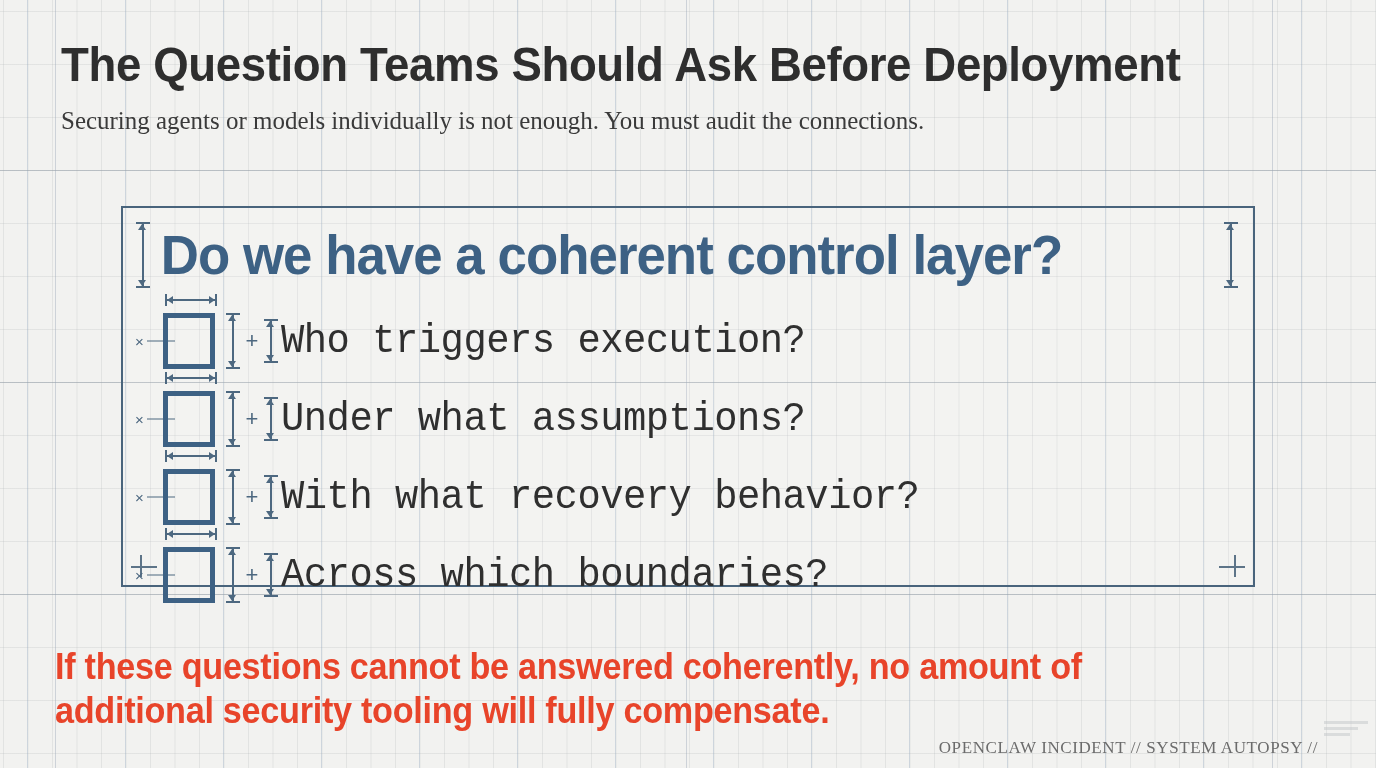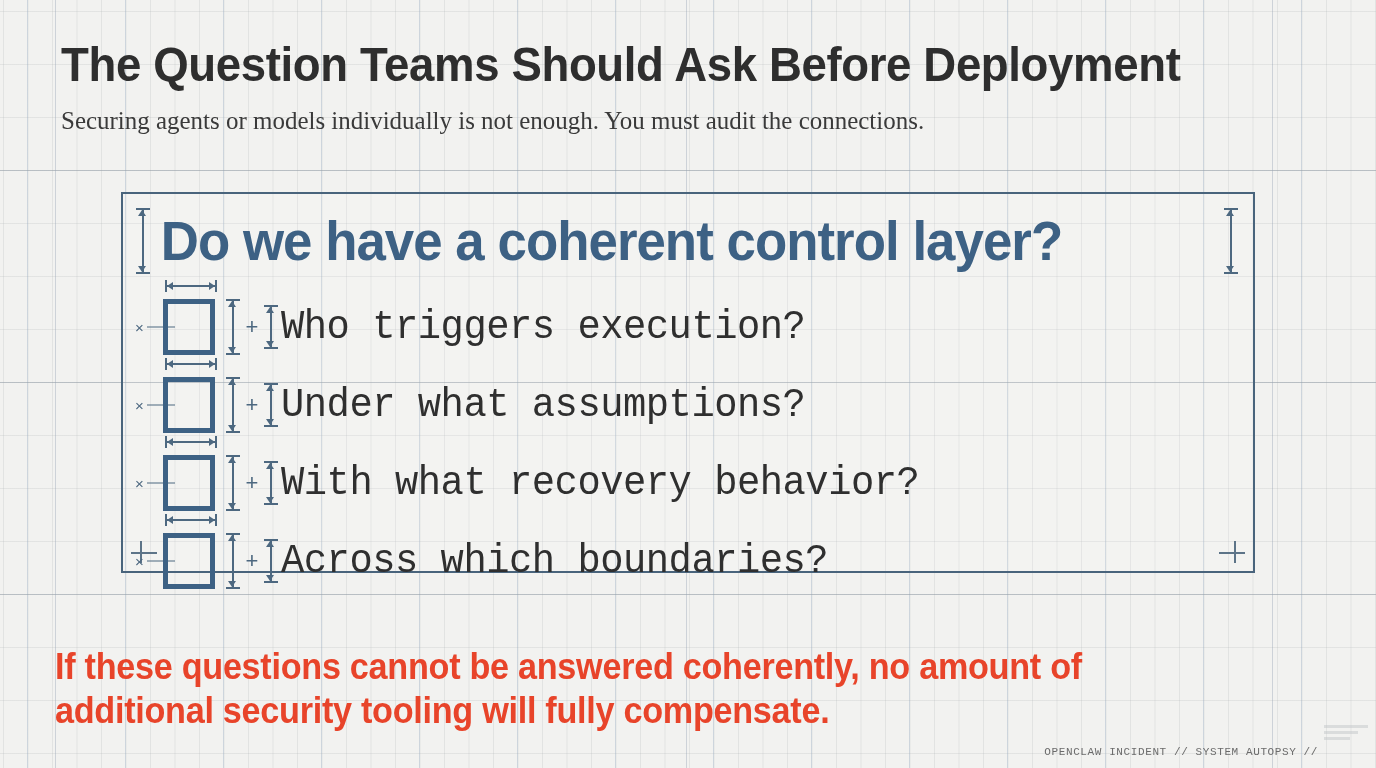--- a/index.html
+++ b/index.html
@@ -45,21 +45,21 @@
   .subtitle {
     font-family:"Liberation Serif", serif;
     font-size:26px; color:#3a3a3a; margin-top:14px;
     white-space:nowrap;
     transform:scaleX(0.96); transform-origin:left center;
   }
 
   
   .panel {
     position:absolute;
-    left:121px; top:192px; width:1134px; height:381px;
+    left:121px; top:206px; width:1134px; height:381px;
     border:2px solid #49647c;
     background:rgba(255,255,255,0.10);
   }
   .corner-mark { position:absolute; width:30px; height:30px; }
   .corner-mark::before, .corner-mark::after {
     content:""; position:absolute; background:#5c7governance;
   }
   .corner-mark::before { content:""; position:absolute; background:#5d7488; }
   .cm-bl { left:8px; bottom:8px; }
   .cm-bl::before { left:0; bottom:9px; width:26px; height:2px; }
@@ -146,22 +146,22 @@
     line-height:1.22; letter-spacing:-0.3px;
     transform:scaleX(0.95); transform-origin:left center;
   }
 
   
   .footer {
     position:absolute; right:8px; bottom:10px;
     display:flex; align-items:center; gap:6px;
   }
   .footer-text {
-    font-family:Liberation Mono, monospace;
-    font-size:11px; color:#6b6b6b; letter-spacing:0.6px; white-space:nowrap;margin-top:40px;
+    font-family:Liberation Serif, serif;
+    font-size:17px; color:#6b6b6b; letter-spacing:0.6px; white-space:nowrap;margin-top:40px;
   }
   .footer-logo { display:flex; flex-direction:column; gap:3px; width:44px; opacity:0.5; }
   .footer-logo span { height:3px; background:#c3c7ca; display:block; }
   .footer-logo span:nth-child(1){ width:44px; }
   .footer-logo span:nth-child(2){ width:34px; }
   .footer-logo span:nth-child(3){ width:26px; }
 </style>
 </head>
 <body>
 

